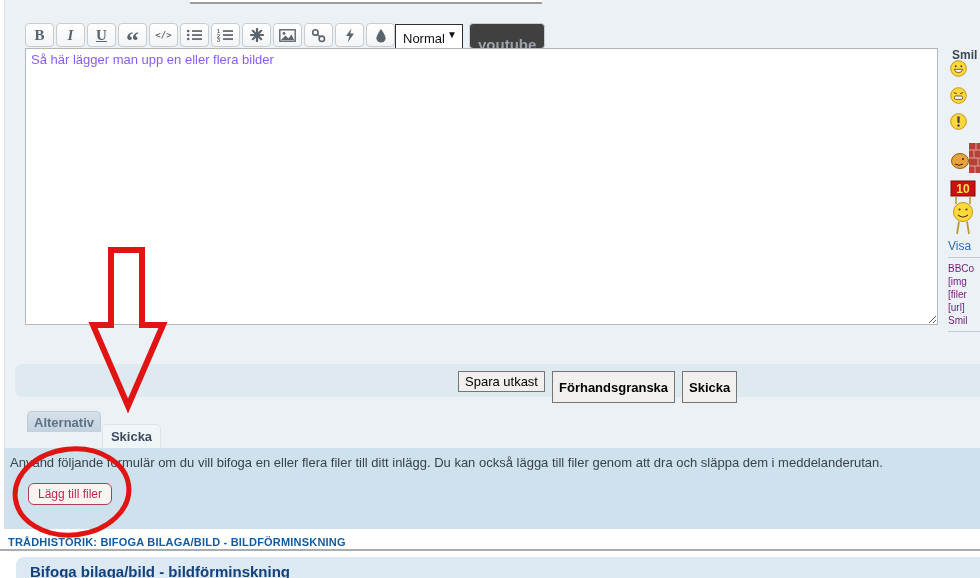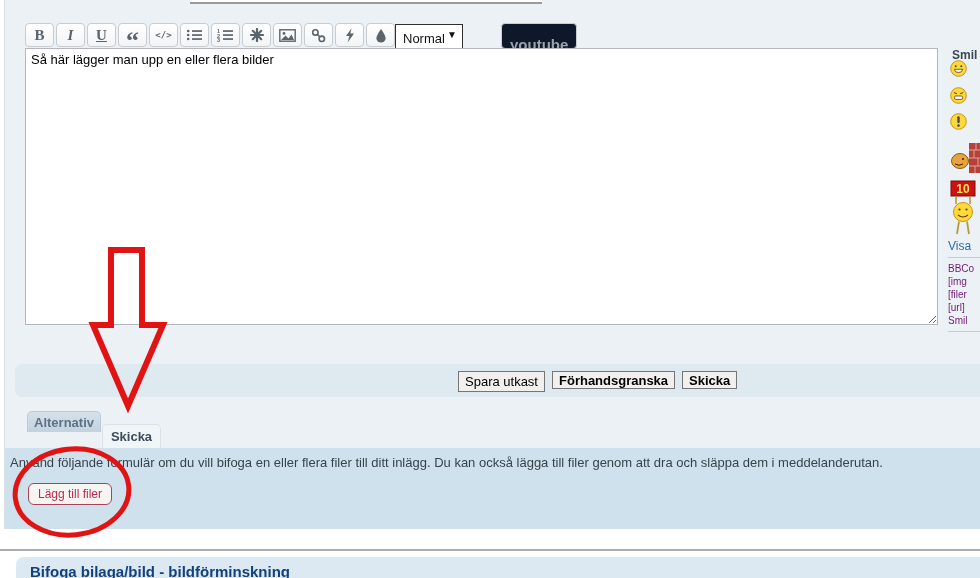--- a/index.html
+++ b/index.html
@@ -20,41 +20,41 @@
   .g-italic { font-family:"Liberation Serif", serif; font-style:italic; font-weight:bold; font-size:15px; }
   .g-under  { font-family:"Liberation Serif", serif; font-weight:bold; font-size:15px; text-decoration:underline; }
   .g-quote  { font-family:"Liberation Serif", serif; font-weight:bold; font-size:26px; line-height:8px; padding-top:12px; }
   .g-code   { font-family:"DejaVu Sans Mono", monospace; font-weight:bold; font-size:9px; }
 
   .format-select { position:absolute; left:395px; top:24px; width:68px; height:28px; background:#fff; border:1px solid #2f2f2f;
                    font-size:13px; color:#111; display:flex; align-items:center; padding-left:7px; cursor:pointer; }
   .format-select .caret { position:absolute; right:5px; top:4px; font-size:10px; color:#111; }
   .format-select .caret::after { content:"▼"; }
 
-  .youtube-btn { position:absolute; left:469px; top:23px; height:24px; padding:12px 8px; background:#0f172a; border:1px solid #c9cdd1;
-                 border-radius:4px; color:#9ba3ab; font-weight:bold; font-size:15px; font-family:"Liberation Sans", sans-serif; cursor:pointer;margin-left:32px; }
+  .youtube-btn { position:absolute; left:469px; top:23px; height:24px; padding:12px 8px; background:#404040; border:1px solid #c9cdd1;
+                 border-radius:4px; color:#9ba3ab; font-weight:bold; font-size:15px; font-family:"Liberation Sans", sans-serif; cursor:pointer; }
 
   .message-box { position:absolute; left:25px; top:48px; width:913px; height:277px; background:#fff; border:1px solid #b3b7bb;
-                 font-family:"Liberation Sans", sans-serif; font-size:13px; color:#000000; padding:3px 5px; resize:both; }
+                 font-family:"Liberation Sans", sans-serif; font-size:13px; color:#8b5cf6; padding:3px 5px; resize:both; }
 
   
   .sb-label { position:absolute; font-size:12px; white-space:nowrap; }
   .sb-head  { font-weight:bold; color:#3a4754; }
   .sb-link  { color:#2a6db0; cursor:pointer; }
   .sb-bold-blue { font-weight:bold; color:#a21caf;margin-top:42px; }
   .sb-div { position:absolute; left:948px; width:42px; height:1px; background:#c3ccd4; }
   .smiley { position:absolute; cursor:pointer; }
   .status-lines { position:absolute; left:948px; top:262px; font-size:10px; line-height:13px; color:#701a75; white-space:nowrap; }
 
   
   .actions-bar { position:absolute; left:15px; top:364px; width:975px; height:33px; background:#dfe9f0; border-radius:7px; }
   .actions-row { position:absolute; left:458px; top:371px; display:flex; gap:7px; }
   .form-btn { height:21px; background:#f1f0ee; border:1px solid #757575; font-size:13px; color:#000; padding:0 6px;
               font-family:"Liberation Sans", sans-serif; cursor:pointer; }
-  .form-btn.strong { font-weight:bold; height:18px; }
+  .form-btn.strong { font-weight:bold; height:32px; }
 
   
   .tab { position:absolute; text-align:center; font-weight:bold; font-size:13px; border-radius:5px 5px 0 0; cursor:pointer; }
   .tab-inactive { left:27px; top:411px; width:74px; height:21px; line-height:21px; color:#5e7287;
                   background:linear-gradient(#d6e1ea,#c2d2de); border:1px solid #bccbd6; border-bottom:none; }
   .tab-active { left:102px; top:424px; width:59px; height:24px; line-height:24px; color:#3d4b5c;
                 background:#f0f5f8; border:1px solid #dbe3e9; border-bottom:none; }
 
   
   .attach-panel { position:absolute; left:5px; top:448px; width:985px; height:81px; background:#cfe1ed; }
@@ -218,20 +218,21 @@
 
   <div class="tab tab-inactive">Alternativ</div>
   <div class="tab tab-active">Skicka</div>
 
   <div class="attach-panel">
     <div class="attach-info">Använd följande formulär om du vill bifoga en eller flera filer till ditt inlägg. Du kan också lägga till filer genom att dra och släppa dem i meddelanderutan.</div>
     <button class="add-files-btn">Lägg till filer</button>
   </div>
 
   <div class="bottom-white">
+    <div class="thread-history">TRÅDHISTORIK: BIFOGA BILAGA/BILD - BILDFÖRMINSKNING</div>
     <div class="bottom-divider"></div>
     <div class="topic-box">
       <div class="topic-title">Bifoga bilaga/bild - bildförminskning</div>
     </div>
   </div>
 
   <svg class="annotation" width="980" height="578" viewBox="0 0 980 578">
     <polygon points="111,250 142,250 142,325 163,325 128,406 93,325 111,325" fill="none" stroke="#e11414" stroke-width="6" stroke-linejoin="miter"></polygon>
     <ellipse cx="72" cy="492" rx="57" ry="43" transform="rotate(-6 72 492)" fill="none" stroke="#e11414" stroke-width="5"></ellipse>
   </svg>

